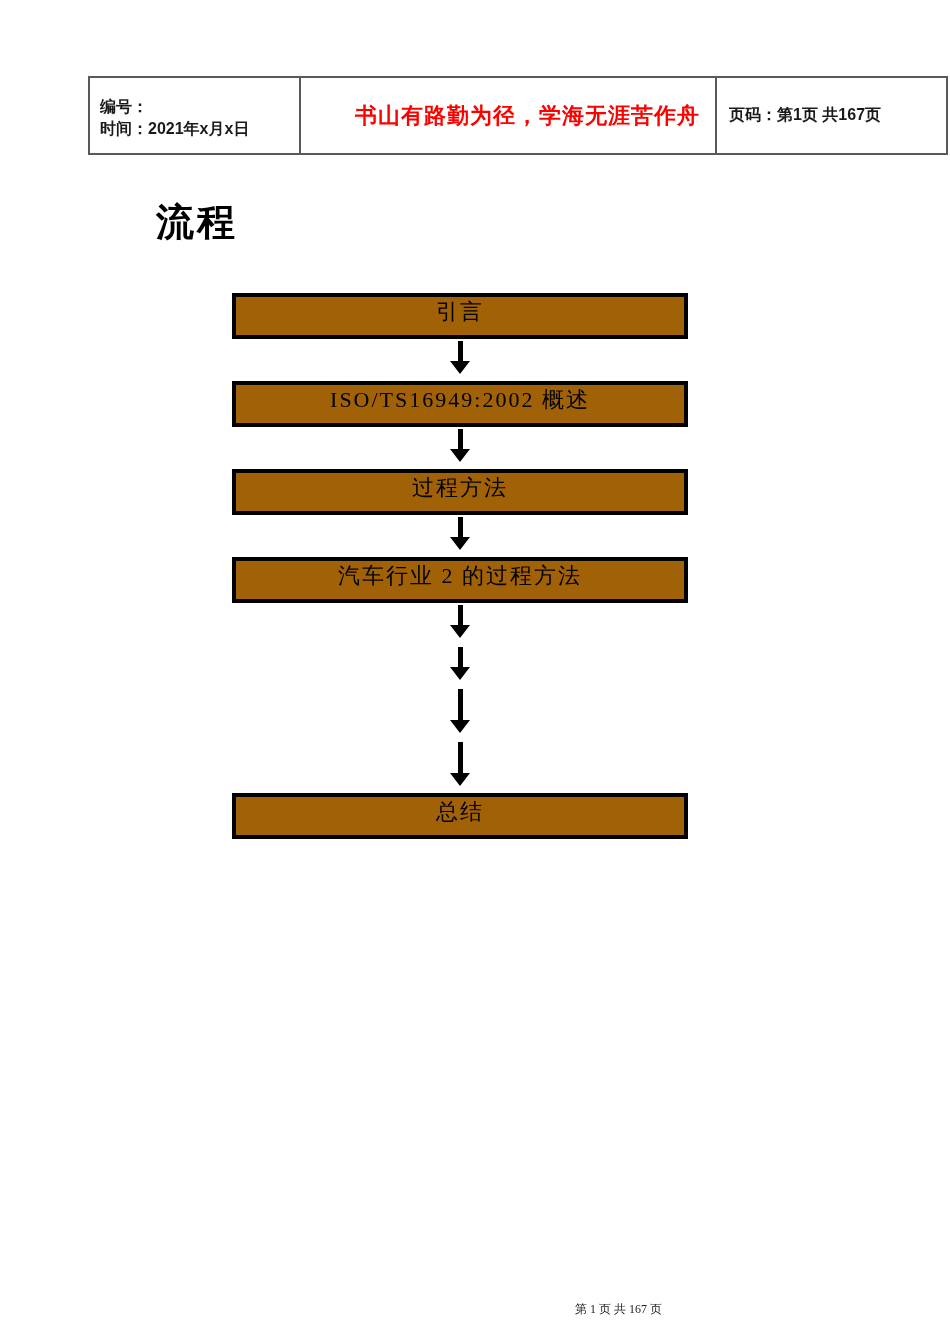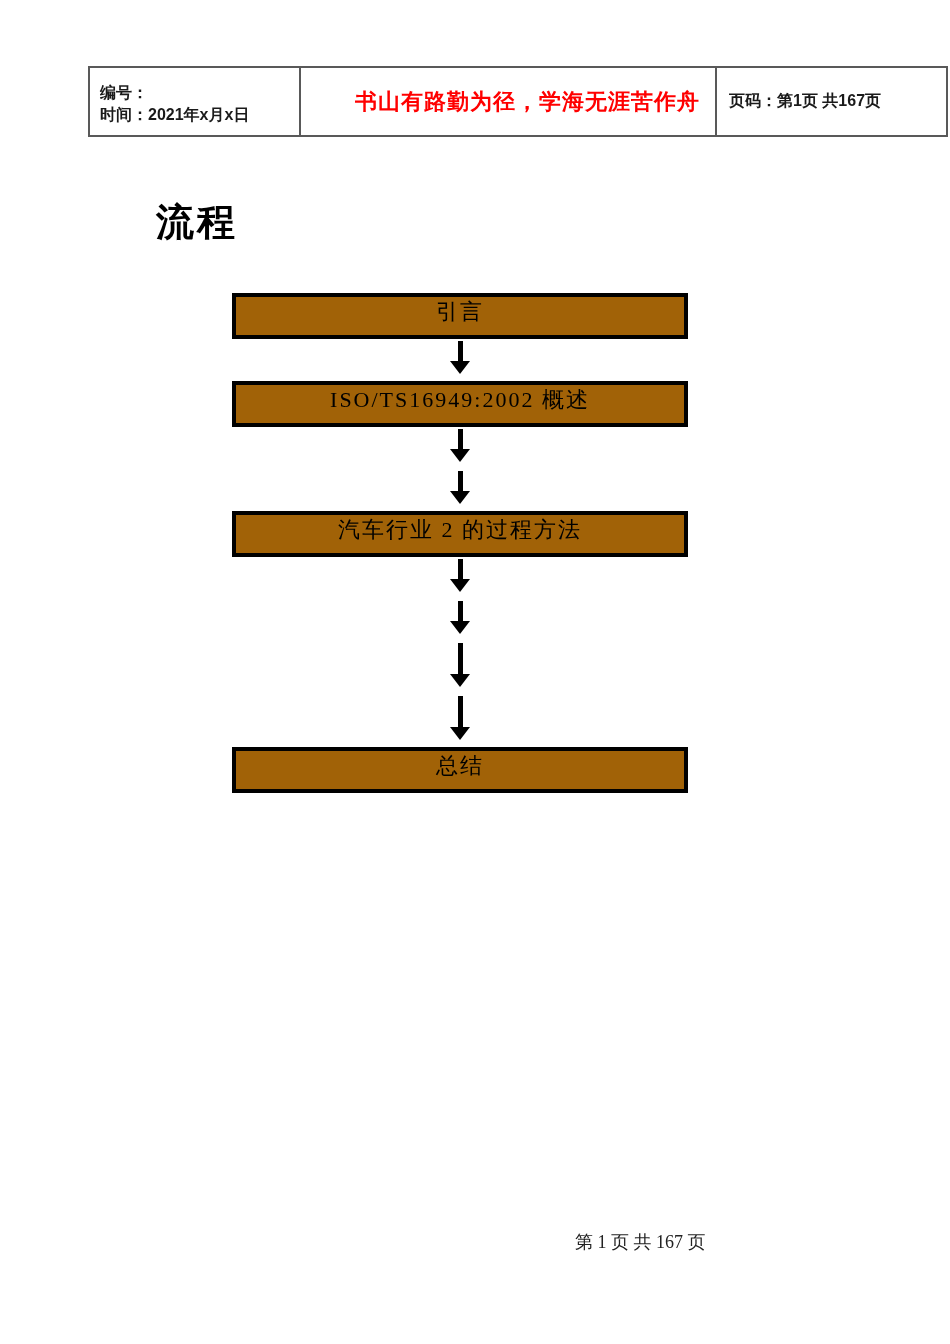--- a/index.html
+++ b/index.html
@@ -10,23 +10,23 @@
     background: #ffffff;
     overflow: hidden;
     font-family: "Liberation Serif", "DejaVu Serif", serif;
     color: #000;
   }
 
   
   .header-table {
     position: absolute;
     left: 88px;
-    top: 66px;
+    top: 76px;
     width: 788px;
-    height: 71px;
+    height: 79px;
     border-collapse: collapse;
     table-layout: fixed;
   }
   .header-table td {
     border: 2px solid #595959;
     vertical-align: middle;
     overflow: hidden;
   }
   .cell-left  { width: 199px; vertical-align: top; padding: 4px 0 0 10px; }
   .cell-mid   { width: 373px; text-align: center; padding-left: 40px; }
@@ -119,23 +119,23 @@
     height: 0;
     border-left: 10px solid transparent;
     border-right: 10px solid transparent;
     border-top: 13px solid #000;
   }
 
   
   .footer-pagenum {
     position: absolute;
     left: 575px;
-    top: 1230px;
-    font-family: "Liberation Serif", "DejaVu Serif", serif;
-    font-size: 18px;
+    top: 1301px;
+    font-family: "Liberation Serif", "DejaVu Serif", serif;
+    font-size: 12px;
     color: #222;
     white-space: nowrap;
   }
 </style>
 </head>
 <body>
 
 <div class="page">
 
   <table class="header-table">
@@ -168,20 +168,23 @@
     </div>
 
     <div class="flow-box">
       <span class="flow-label">ISO/TS16949:2002 概述</span>
     </div>
     <div class="flow-arrow">
       <span class="shaft"></span>
       <span class="head"></span>
     </div>
 
+    <div class="flow-box">
+      <span class="flow-label">过程方法</span>
+    </div>
     <div class="flow-arrow">
       <span class="shaft"></span>
       <span class="head"></span>
     </div>
 
     <div class="flow-box">
       <span class="flow-label">汽车行业 2 的过程方法</span>
     </div>
     <div class="flow-arrow">
       <span class="shaft"></span>

